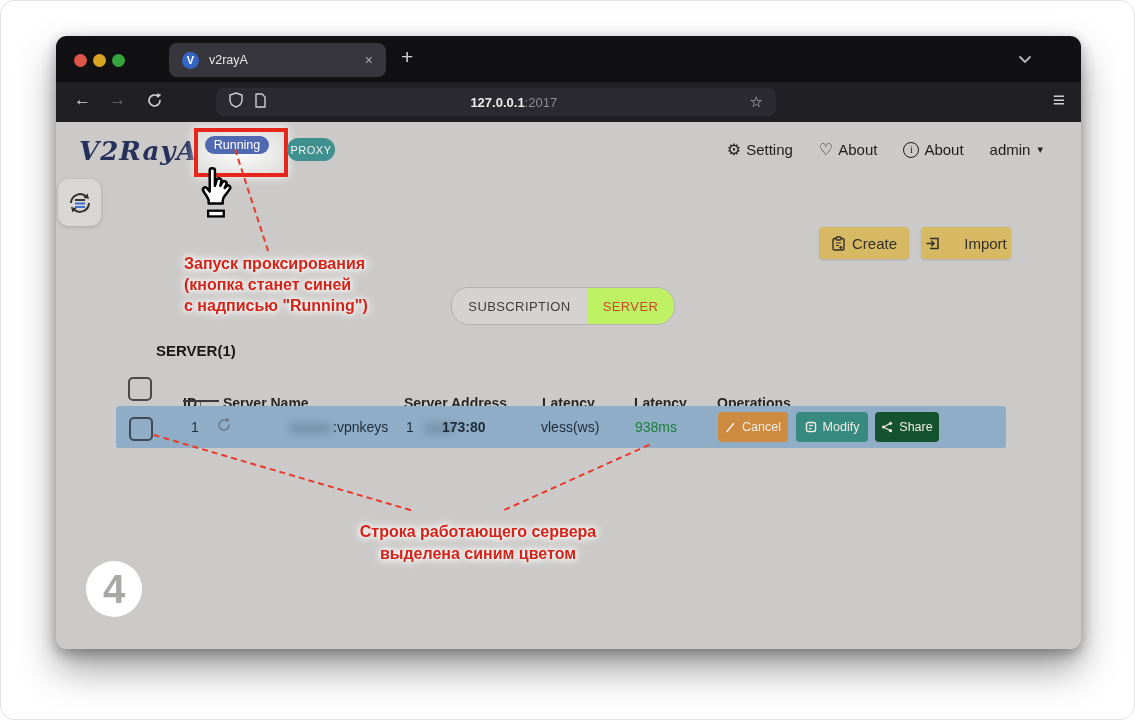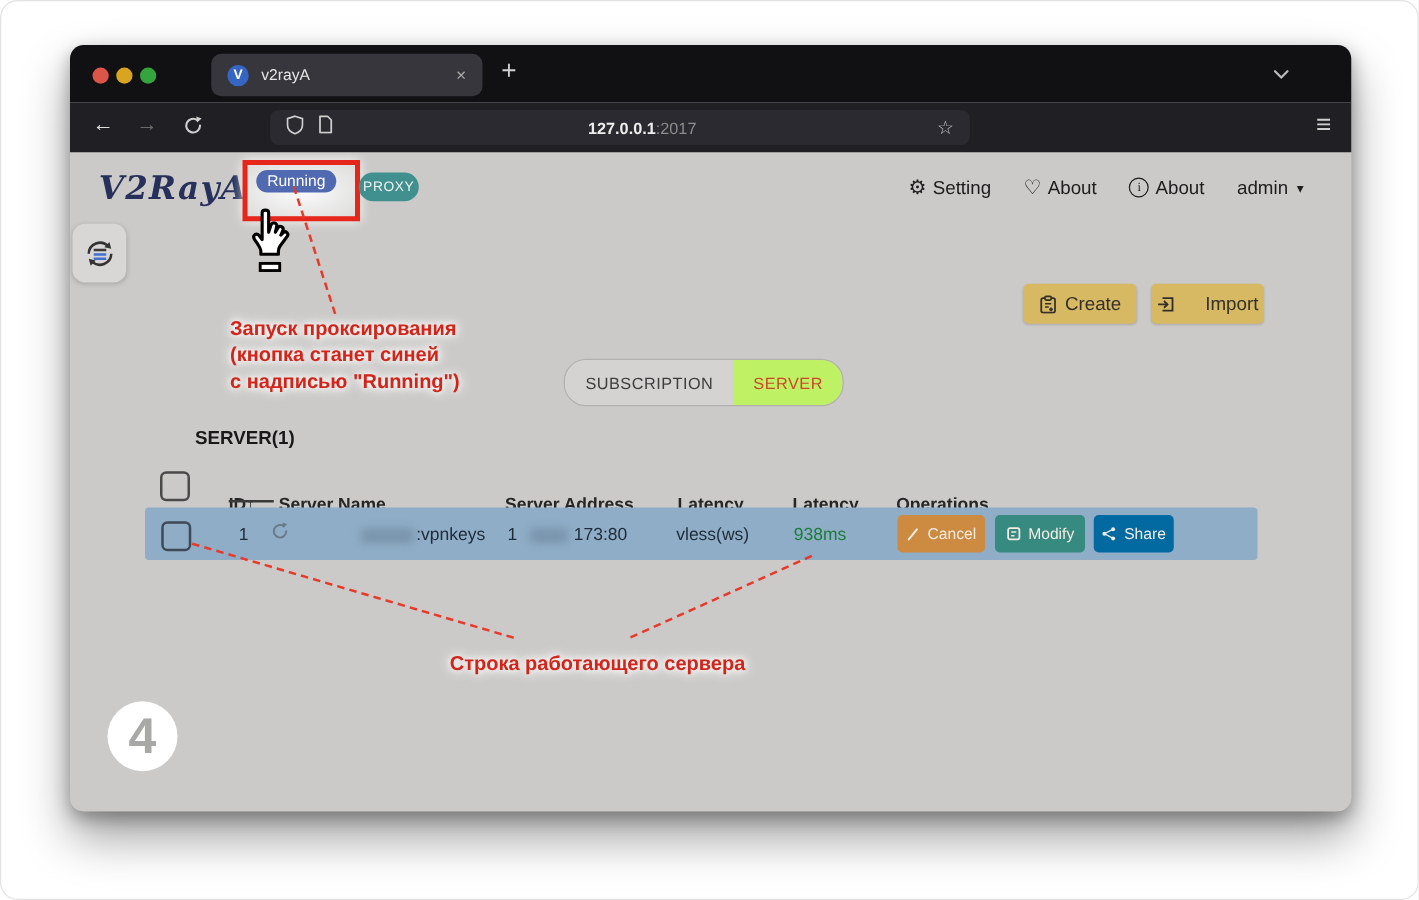--- a/index.html
+++ b/index.html
@@ -100,31 +100,31 @@
   .th-ops{left:661px;}
   .sort-underline{position:absolute;left:127px;top:278px;width:36px;height:2px;background:#3a3a3a;}
 
   .row{position:absolute;left:60px;top:284px;width:890px;height:42px;background:#8fadc6;border-radius:3px;}
   .row .checkbox{left:13px;top:11px;border-color:#3e4a55;}
   .cell{position:absolute;top:13px;font-size:14px;color:#1e2b38;}
   .c-id{left:75px;}
   .c-refresh{left:100px;top:11px;opacity:.65;}
   .c-name{left:217px;}
   .c-a1{left:290px;}
-  .c-a2{left:343px;}
+  .c-a2{left:326px;font-weight:bold;}
   .c-proto{left:425px;}
   .c-lat{left:519px;color:#1a7e38;}
   .redacted{position:absolute;top:17px;height:11px;background:rgba(70,90,115,.32);filter:blur(4px);border-radius:3px;}
   .r1{left:173px;width:42px;}
   .r2{left:308px;width:30px;}
   .op-btn{position:absolute;top:6px;height:30px;border-radius:4px;color:#f2ece2;font-size:12.5px;
     display:flex;align-items:center;justify-content:center;gap:6px;}
   .op-cancel{left:602px;width:70px;background:#cd8a41;}
   .op-modify{left:680px;width:72px;background:#378a80;}
-  .op-share{left:759px;width:64px;background:#0369a1;}
+  .op-share{left:759px;width:64px;background:#14532d;}
 
   
   .note{position:absolute;color:#d42318;font-weight:bold;font-size:16px;line-height:21px;
     text-shadow:0 0 5px #fff,0 0 9px #fff,0 0 12px #fff;}
   .note1{left:128px;top:131px;text-align:left;}
   .note2{left:278px;top:399px;width:288px;text-align:center;line-height:22px;}
 
   .dash{position:absolute;border-top:2px dashed #e8392b;transform-origin:0 0;}
   .dash-a{left:180px;top:27px;width:107px;transform:rotate(72deg);}
   .dash-b{left:98px;top:312px;width:268px;transform:rotate(16.3deg);}
@@ -307,20 +307,21 @@
           <span>Share</span>
         </div>
       </div>
 
       <div class="dash dash-a"></div>
       <div class="dash dash-b"></div>
       <div class="dash dash-c"></div>
 
       <div class="note note2">
         <div>Строка работающего сервера</div>
+        <div>выделена синим цветом</div>
       </div>
 
       <div class="step-badge">4</div>
 
       <span class="cursor">
         <svg width="42" height="52" viewBox="0 0 40 50">
           <path d="M13 4 c0-2.6 5-2.6 5 0 l0 15 1.8-5.6 c0.8-2.5 5-1.6 4.4 1 l-1 4.6 2-3.4 c1.3-2.2 4.8-0.5 3.8 1.9 l-1.6 3.7 1.8-1.8 c1.9-1.9 4.7 0.7 3 2.9 l-5.4 7.3 c-1 1.4-1.3 2.4-1.3 4.2 l0 2.2 -13.5 0 0-2.5 c0-2.2-2.6-5.4-5-9.2 -1.7-2.8 1.6-5.2 3.6-2.7 l2.4 3 z" fill="#ffffff" stroke="#000000" stroke-width="2.4" stroke-linejoin="round"></path>
           <rect x="11.5" y="43" width="15" height="5.5" fill="#ffffff" stroke="#000000" stroke-width="2.2"></rect>
         </svg>
       </span>

